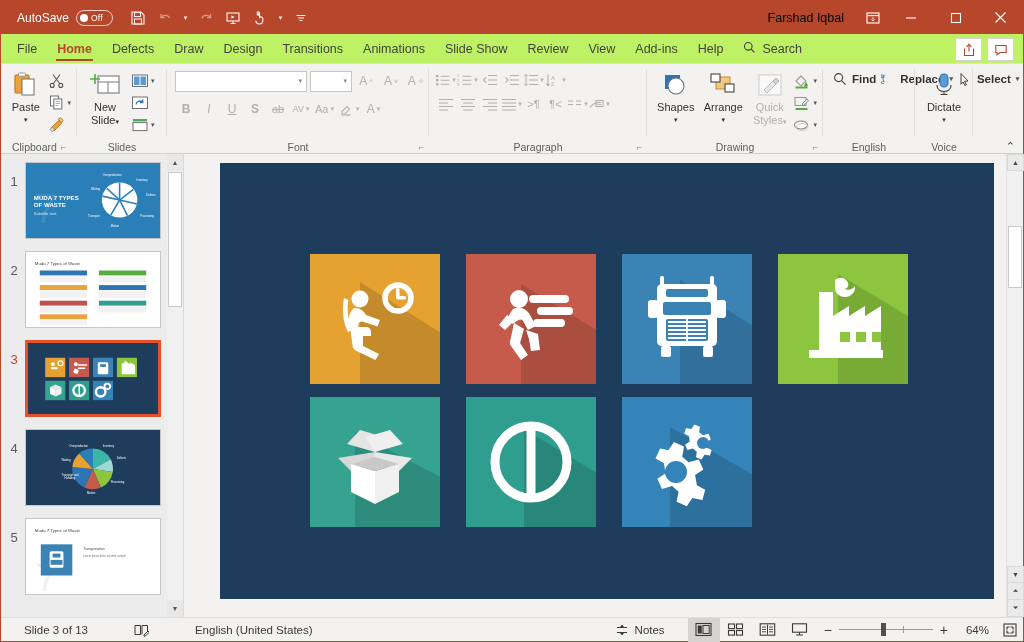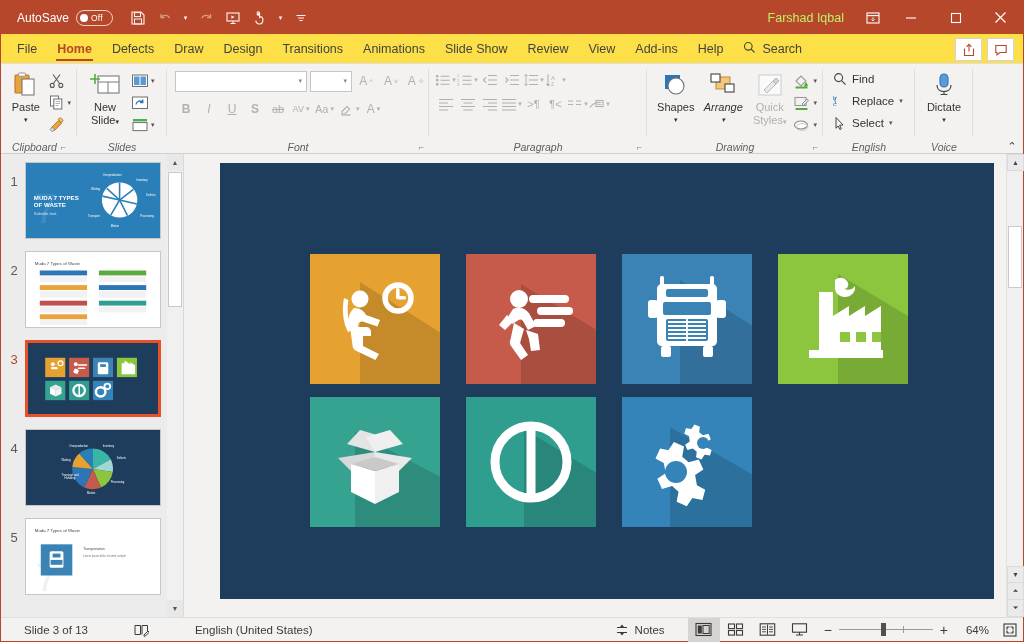--- a/index.html
+++ b/index.html
@@ -40,27 +40,27 @@
   .qbtn.dim { opacity: .45; }
   .qbtn svg { display:block; }
   .qcaret { width: 13px; height: 24px; display:flex;align-items:center;justify-content:center;
     font-size: 7px; color:#fff; opacity:.9;}
 
   .doc-title {
     position: absolute; left:0; right:0; text-align:center;
     font-size: 12.5px; color:#fff; pointer-events:none;
   }
   .title-right { margin-left: auto; display:flex; align-items:center; height: 33px; }
-  .username { font-size:12.5px; color:#bef264; margin-right: 14px; white-space:nowrap;}
+  .username { font-size:12.5px; color:#000000; margin-right: 14px; white-space:nowrap;}
   .ribbon-display { width: 30px;height:33px;display:flex;align-items:center;justify-content:center;color:#fff;}
   .wbtn { width: 45px; height:33px; display:flex;align-items:center;justify-content:center; color:#fff;}
 
   
   .tabrow {
-    height: 30px; flex: 0 0 30px; background:#fde047;
+    height: 30px; flex: 0 0 30px; background:#bef264;
     display:flex; align-items:flex-end; position:relative;
     border-bottom: 1px solid #e1dfdd;
   }
   .tab {
     font-size: 12.5px; color:#444240; padding: 0 10px; height: 28px;
     display:flex;align-items:center; position:relative; white-space:nowrap;
   }
   .tab:first-child { margin-left: 6px; }
   .tab.active { color:#b7472a; font-weight:bold; }
   .tab.active::after {
@@ -76,21 +76,21 @@
 
   
   .ribbon {
     flex: 0 0 90px; height: 90px; background:#f3f2f1; display:flex;
     border-bottom: 1px solid #d2d0ce; position:relative;
   }
   .rgroup { display:flex; flex-direction:column; height:90px; position:relative; }
   .rgroup .gbody { flex:1; display:flex; align-items:flex-start; padding: 4px 4px 0 4px; }
   .rgroup .glabel {
     height: 15px; font-size: 10.5px; color:#605e5c; text-align:center;
-    display:flex;align-items:center;justify-content:center; gap:4px;font-style:italic;
+    display:flex;align-items:center;justify-content:center; gap:4px;
   }
   .rgroup::after {
     content:''; position:absolute; right:0; top: 5px; bottom: 18px; width:1px; background:#e1dfdd;
   }
   .rgroup.nosep::after { display:none; }
   .dlg { font-size: 9px; color:#86837f; }
 
   .bigbtn {
     display:flex;flex-direction:column;align-items:center;justify-content:flex-start;
     width: 46px; padding-top: 3px; font-size:11px; color:#333; line-height:13px;
@@ -546,21 +546,21 @@
       <div class="gbody" style="padding-left:6px;">
         <div class="bigbtn">
           <span class="ico">
             <svg width="30" height="28" viewBox="0 0 30 28">
                 <rect x="4" y="3" width="15" height="14" fill="#2e75b6"></rect>
                 <circle cx="15" cy="14" r="8" fill="#fff" stroke="#6f6f6f" stroke-width="1.1"></circle>
               </svg>
           </span>
           <span class="cap"><span>Shapes</span><span class="car">▾</span></span>
         </div>
-        <div class="bigbtn" style="width:50px;font-style:italic;">
+        <div class="bigbtn" style="width:50px;">
           <span class="ico">
             <svg width="30" height="28" viewBox="0 0 30 28">
                 <rect x="8" y="5" width="14" height="12" fill="#f5c77e" stroke="#c28b2a" stroke-width="1"></rect>
                 <rect x="3" y="2" width="9" height="8" fill="#fff" stroke="#444" stroke-width="1.1"></rect>
                 <rect x="17" y="12" width="9" height="8" fill="#fff" stroke="#444" stroke-width="1.1"></rect>
               </svg>
           </span>
           <span class="cap"><span>Arrange</span><span class="car">▾</span></span>
         </div>
         <div class="bigbtn disabled" style="width:44px;">
@@ -602,21 +602,21 @@
           </div>
         </div>
       </div>
       <div class="glabel">
         <span>Drawing</span>
         <span class="dlg" style="position:absolute;right:5px;">⌐</span>
       </div>
     </div>
 
     <div class="rgroup" style="width:92px;">
-      <div class="gbody" style="flex-direction:column;padding-left:8px;gap:1px;">
+      <div class="gbody" style="flex-direction:row;padding-left:8px;gap:1px;font-weight:bold;">
         <div class="smallbtn" style="gap:5px;font-size:11.5px;color:#333;">
           <svg width="14" height="14" viewBox="0 0 14 14">
               <circle cx="5.6" cy="5.6" r="4" fill="none" stroke="#444" stroke-width="1.1"></circle>
               <path d="M8.6 8.6l4 4" stroke="#444" stroke-width="1.1"></path>
             </svg>
           <span>Find</span>
         </div>
         <div class="smallbtn" style="gap:5px;font-size:11.5px;color:#333;">
           <svg width="14" height="14" viewBox="0 0 14 14">
               <text x="0" y="6" font-size="6" fill="#2e75b6">b</text>

